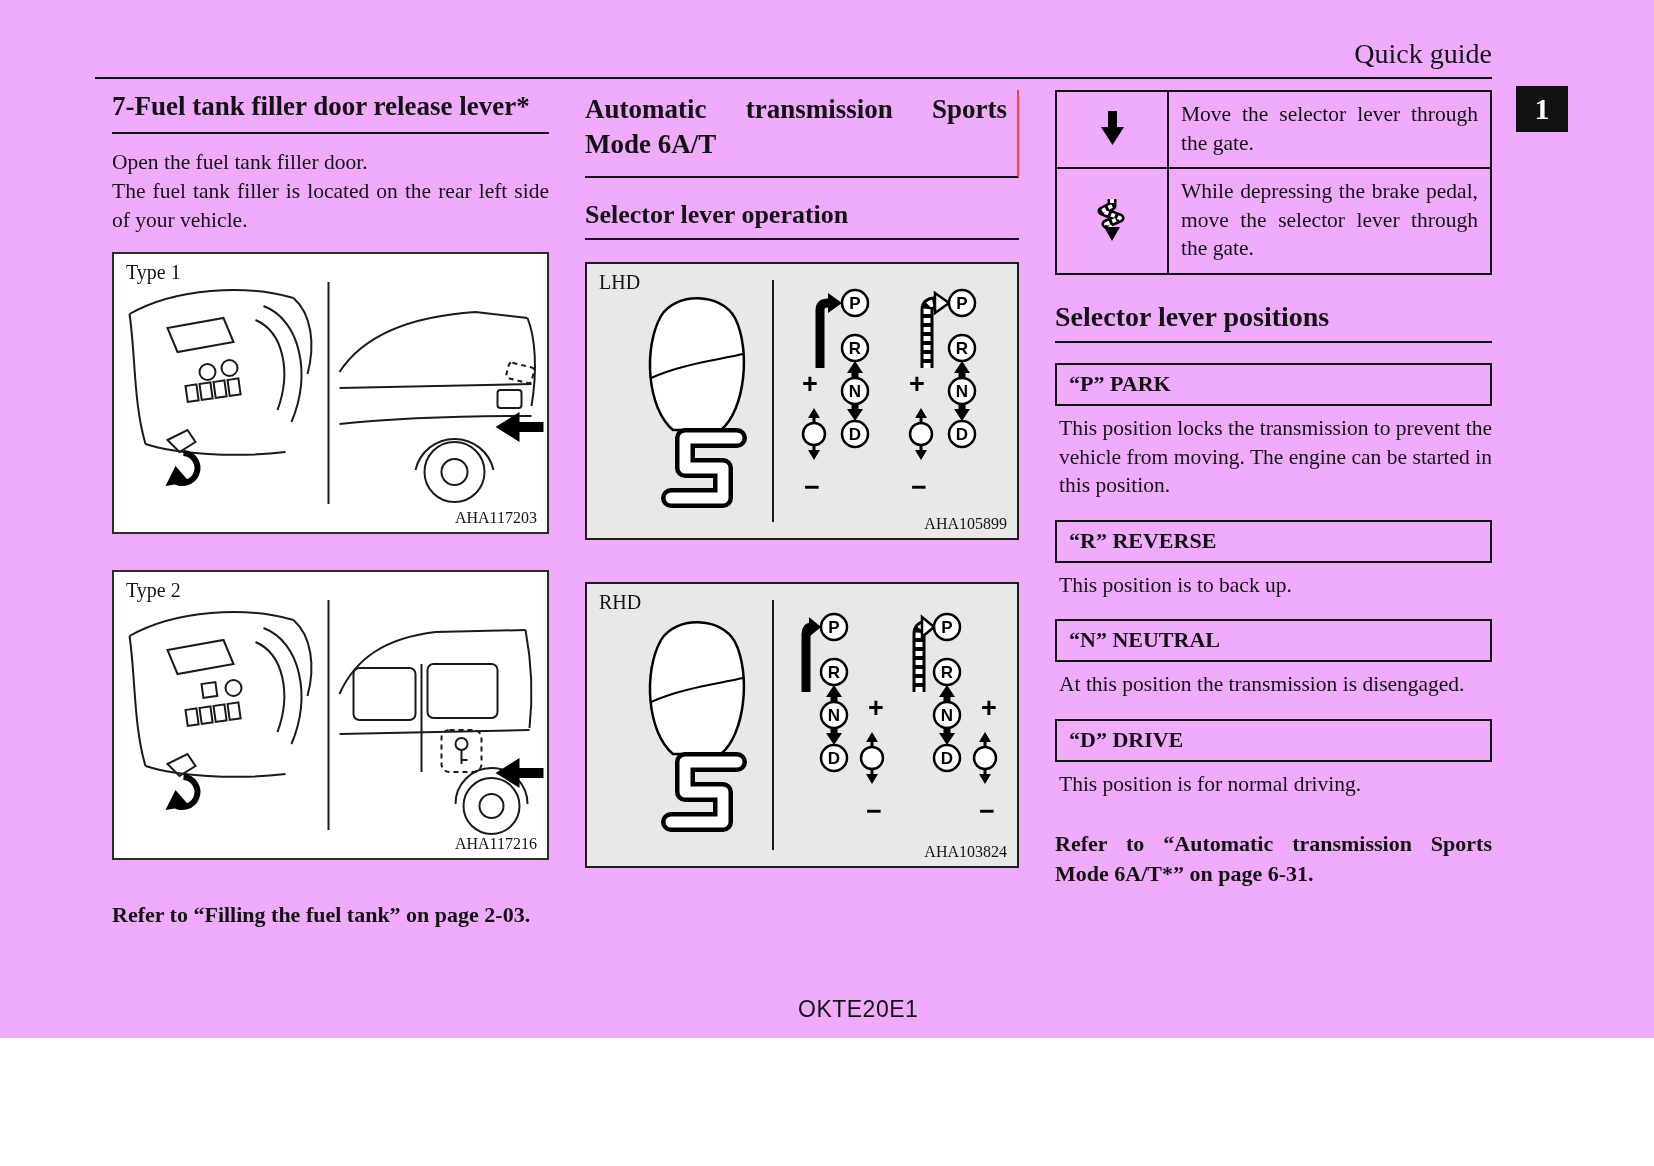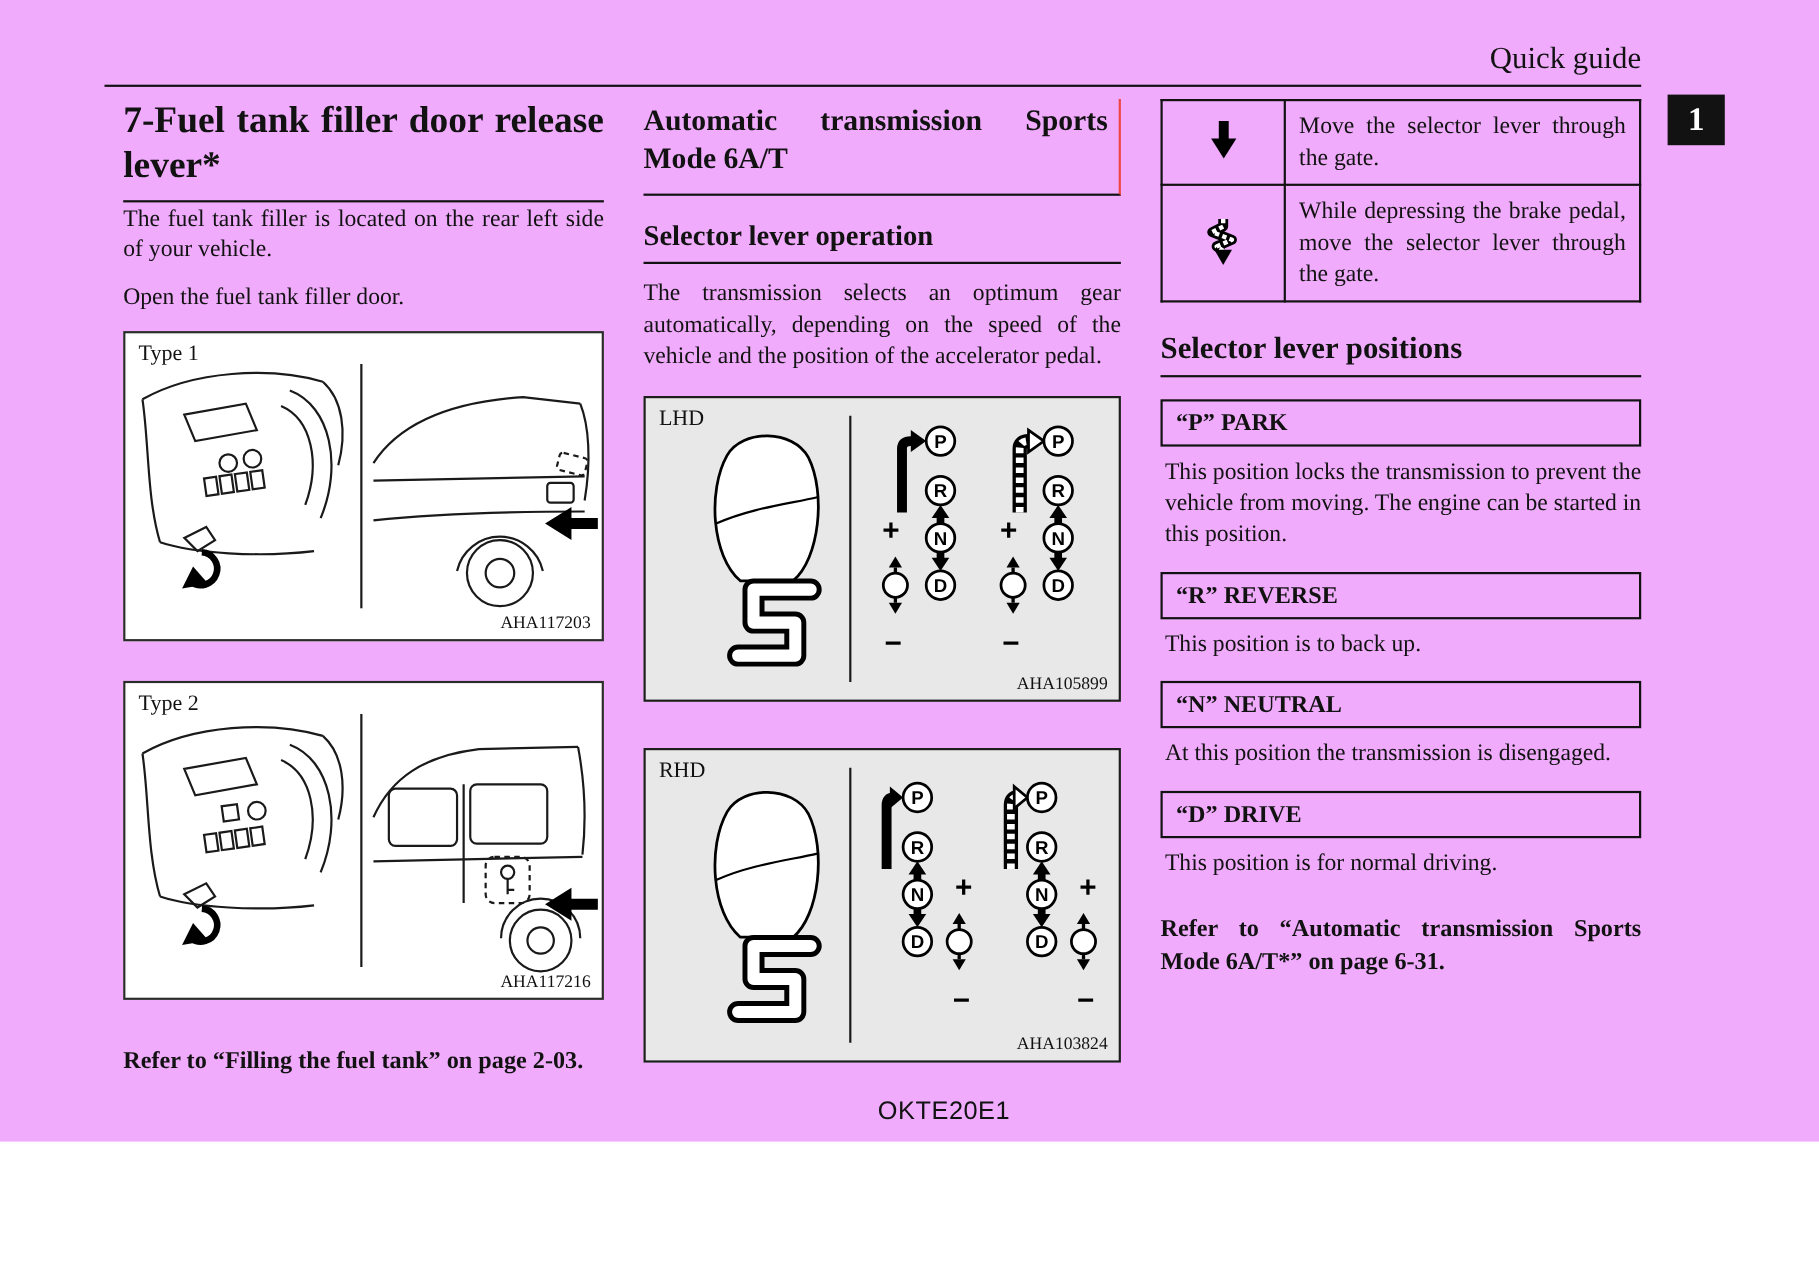--- a/index.html
+++ b/index.html
@@ -12,21 +12,21 @@
   .top-rule { position:absolute; left:95px; top:77px; width:1397px; height:2px; background:#121212; }
   .tab { position:absolute; left:1516px; top:86px; width:52px; height:46px; background:#121212;
          color:#fff; display:flex; align-items:center; justify-content:center;
          font-size:30px; font-weight:bold; }
 
   .col { position:absolute; top:90px; }
   .col-left  { left:112px; width:437px; }
   .col-mid   { left:585px; width:434px; }
   .col-right { left:1055px; width:437px; }
 
-  .left-heading { font-size:34px; font-weight:bold; line-height:1.2; text-align:justify;
+  .left-heading { font-size:27px; font-weight:bold; line-height:1.2; text-align:justify;
                   padding-bottom:10px; border-bottom:2px solid #121212; }
   .mid-heading  { font-size:27px; font-weight:bold; line-height:1.3; text-align:justify;
                   padding:2px 10px 14px 0; border-right:2px solid #ef4444; border-bottom:2px solid #121212; }
   .sub-heading  { font-size:26px; font-weight:bold; margin-top:22px; padding-bottom:8px;
                   border-bottom:2px solid #121212; }
   .right-heading{ font-size:28px; font-weight:bold; margin-top:26px; padding-bottom:8px;
                   border-bottom:2px solid #121212; }
 
   p.body { font-size:21.5px; line-height:1.33; text-align:justify; }
   p.body.first { margin-top:14px; }
@@ -61,22 +61,22 @@
 <body>
 
 <div class="page">
 
   <div class="header-title">Quick guide</div>
   <div class="top-rule"></div>
   <div class="tab">1</div>
 
   <div class="col col-left">
     <h1 class="left-heading">7-Fuel tank filler door release lever*</h1>
+    <p class="body first">Open the fuel tank filler door.</p>
     <p class="body">The fuel tank filler is located on the rear left side of your vehicle.</p>
-    <p class="body first">Open the fuel tank filler door.</p>
 
     <div class="figure" style="height:282px; margin-top:18px;">
       <span class="flabel">Type 1</span>
       <svg viewBox="0 0 430 278" preserveAspectRatio="xMidYMid meet">
         <line class="ln" x1="213" y1="28" x2="213" y2="250"></line>
         <g class="ln">
           <path d="M14,60 C60,34 130,30 178,44"></path>
           <path d="M14,60 C20,100 18,150 30,190"></path>
           <path d="M178,44 C196,60 200,90 192,120"></path>
           <path d="M52,74 l56,-10 l10,24 l-56,10 z"></path>
@@ -154,21 +154,20 @@
       </svg>
       <span class="fcode">AHA117216</span>
     </div>
 
     <p class="refer">Refer to “Filling the fuel tank” on page 2-03.</p>
   </div>
 
   <div class="col col-mid">
     <h1 class="mid-heading">Automatic transmission Sports Mode 6A/T</h1>
     <h2 class="sub-heading">Selector lever operation</h2>
-    <p class="body" style="margin-top:12px;">The transmission selects an optimum gear automatically, depending on the speed of the vehicle and the position of the accelerator pedal.</p>
 
     <div class="figure gray" style="height:278px; margin-top:22px;">
       <span class="flabel">LHD</span>
       <svg viewBox="0 0 430 274" preserveAspectRatio="xMidYMid meet">
         <line x1="186" y1="16" x2="186" y2="258" stroke="#1a1a1a" stroke-width="2"></line>
         <g>
           <path d="M86,166 C60,144 56,84 74,52 C88,28 134,28 148,54 C164,86 158,146 134,166 Z" fill="#fff" stroke="#000" stroke-width="2.5"></path>
           <path d="M64,114 C95,100 130,96 156,90" fill="none" stroke="#000" stroke-width="2"></path>
           <path d="M150,174 L98,174 L98,204 L136,204 L136,234 L84,234" fill="none" stroke="#000" stroke-width="20" stroke-linecap="round" stroke-linejoin="round"></path>
           <path d="M150,174 L98,174 L98,204 L136,204 L136,234 L84,234" fill="none" stroke="#fff" stroke-width="11" stroke-linecap="round" stroke-linejoin="round"></path>

